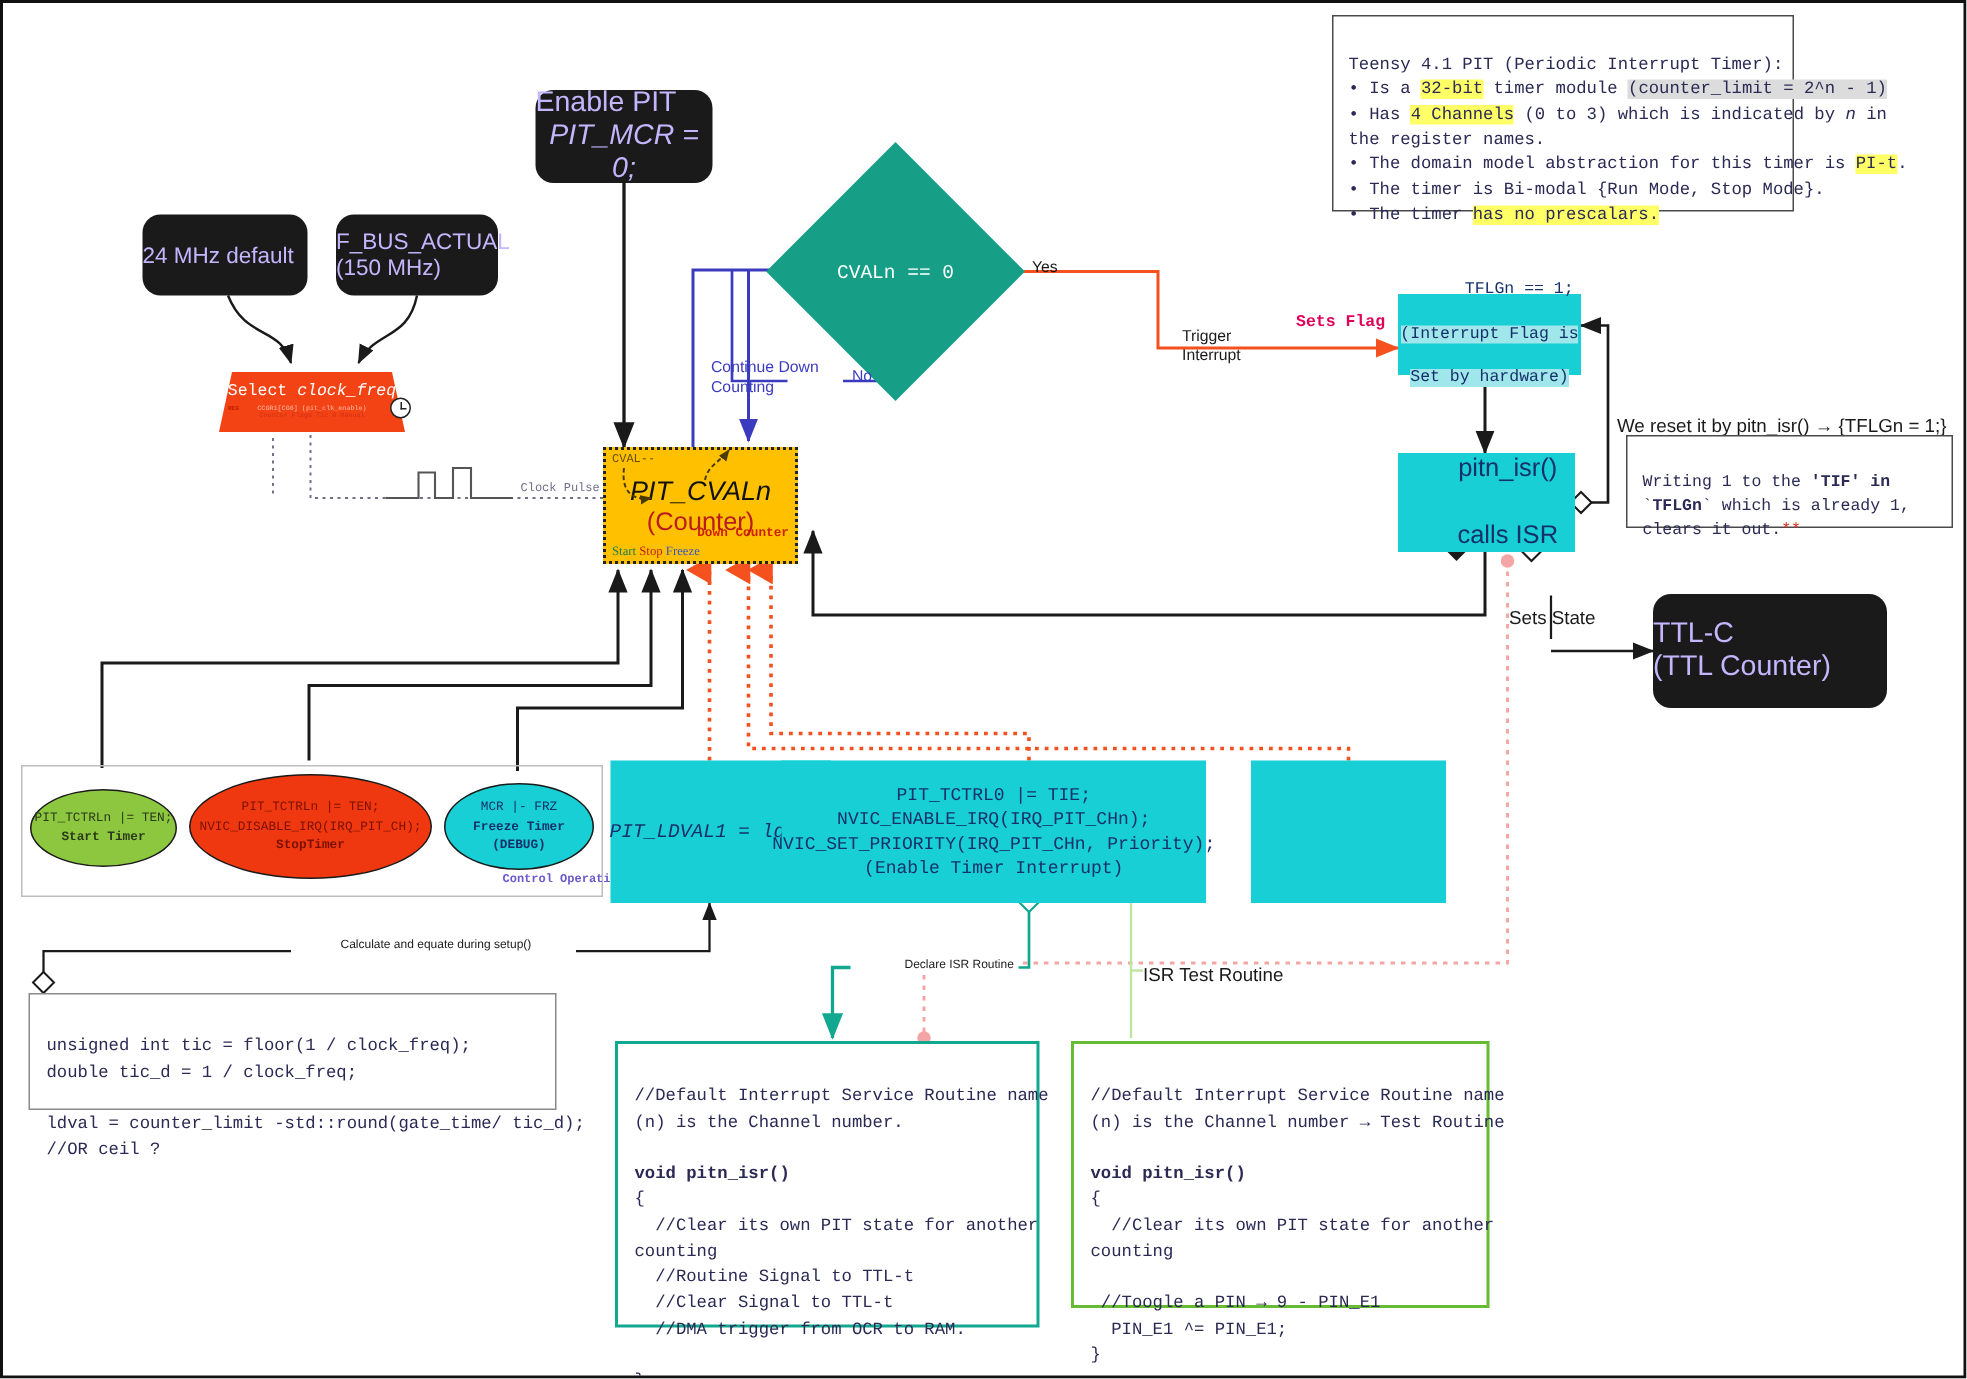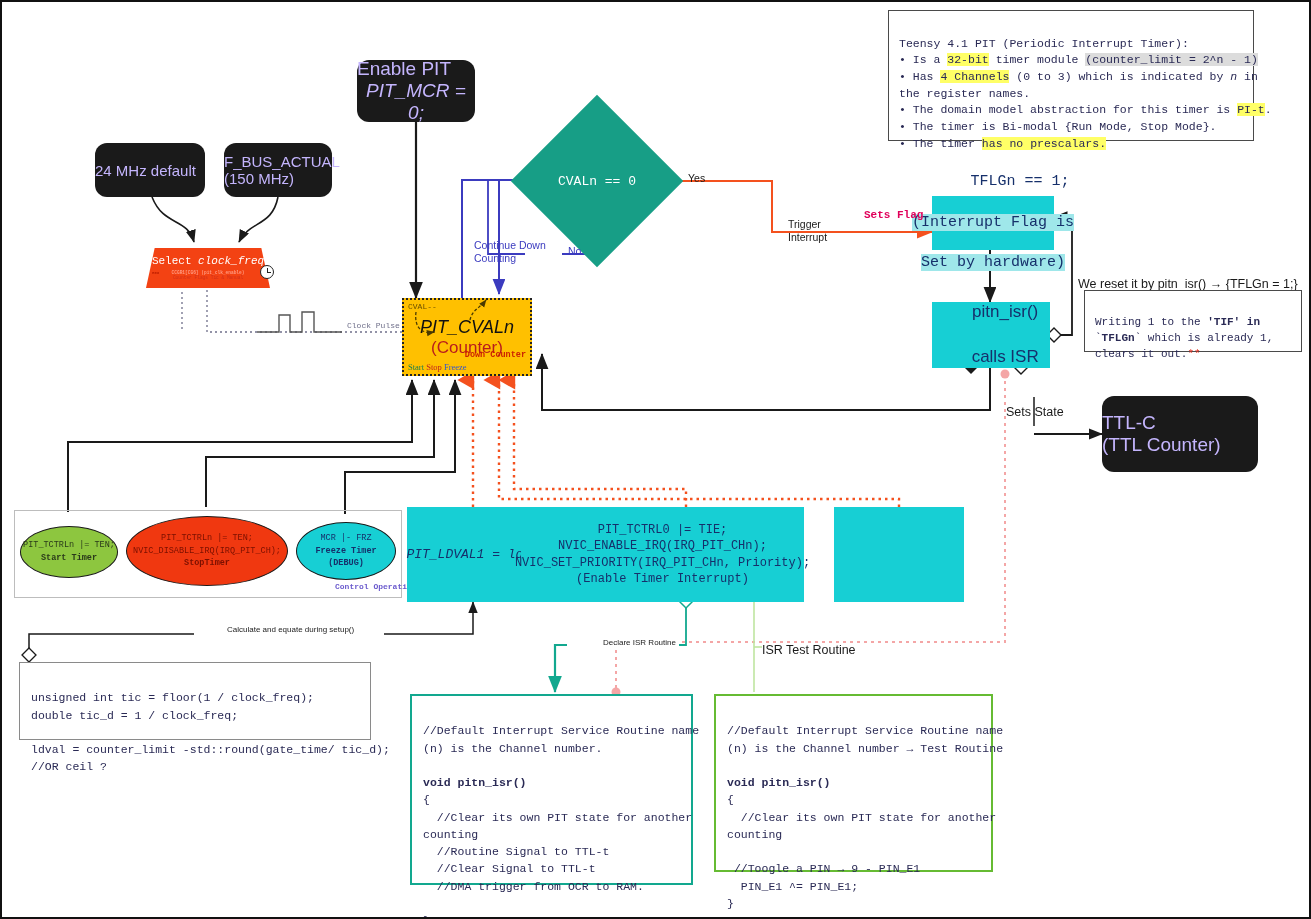--- a/index.html
+++ b/index.html
@@ -202,21 +202,21 @@
     <path d="M684,600 l6,-6 l6,6 l-6,6 z" fill="#ffffff" stroke="#12a88f" stroke-width="1.5" transform="translate(-6,0)"></path>
 
     <path d="M752,600 L752,690" stroke="#bfe5a0" stroke-width="1.6" fill="none"></path>
     <path d="M752,645 L760,645" stroke="#bfe5a0" stroke-width="1.6" fill="none"></path>
 
     <path d="M988,366 l6,-6 l6,6 l-6,6 z" fill="#1a1a1a" transform="translate(-25,0)"></path>
     <path d="M988,366 l6,-6 l6,6 l-6,6 z" fill="#ffffff" stroke="#1a1a1a" stroke-width="1.4" transform="translate(25,0)"></path>
     <path d="M1052,333 l7,-7 l7,7 l-7,7 z" fill="#ffffff" stroke="#1a1a1a" stroke-width="1.4" transform="translate(-7,0)"></path>
   </svg>
 
-  <div class="notebox" style="left:886px; top:8px; width:366px; height:131px;">
+  <div class="notebox" style="left:886px; top:8px; width:308px; height:131px;">
 <span>Teensy 4.1 PIT (Periodic Interrupt Timer):</span>
 <span>• Is a <span class="hl">32-bit</span> timer module <span class="hlg">(counter_limit = 2^n - 1)</span></span>
 <span>• Has <span class="hl">4 Channels</span> (0 to 3) which is indicated by <i>n</i> in</span>
 <span>the register names.</span>
 <span>• The domain model abstraction for this timer is <span class="hl">PI-t</span>.</span>
 <span>• The timer is Bi-modal {Run Mode, Stop Mode}.</span>
 <span>• The timer <span class="hl">has no prescalars.</span></span>
   </div>
 
   <div class="blk big" style="left:355px; top:58px; width:118px; height:62px;">
@@ -261,21 +261,21 @@
         </marker>
       </defs>
     <path d="M414,310 C412,326 420,332 432,330" stroke="#4a3a00" stroke-width="1.3" fill="none" stroke-dasharray="3,2" marker-end="url(#ahSm)"></path>
     <path d="M468,318 C470,308 478,306 484,298" stroke="#4a3a00" stroke-width="1.3" fill="none" stroke-dasharray="3,2" marker-end="url(#ahSm)"></path>
   </svg>
 
   <div class="diamond" style="left:534px; top:118px;"></div>
   <div class="diamond-label" style="left:534px; top:172px; width:122px;">CVALn == 0</div>
 
   <div class="tealbox" style="left:930px; top:194px; width:122px; height:54px;">
-    <div style="font-size:15px;">
+    <div style="font-size:11px;">
       <span>TFLGn == 1;</span>
       <br><span class="hl">(Interrupt Flag is</span>
       <br><span class="hl">Set by hardware)</span>
     </div>
   </div>
 
   <div class="tealbox big" style="left:930px; top:300px; width:118px; height:66px;">
     <div>
       <span>pitn_isr()</span><br>
       <span>calls ISR</span>

